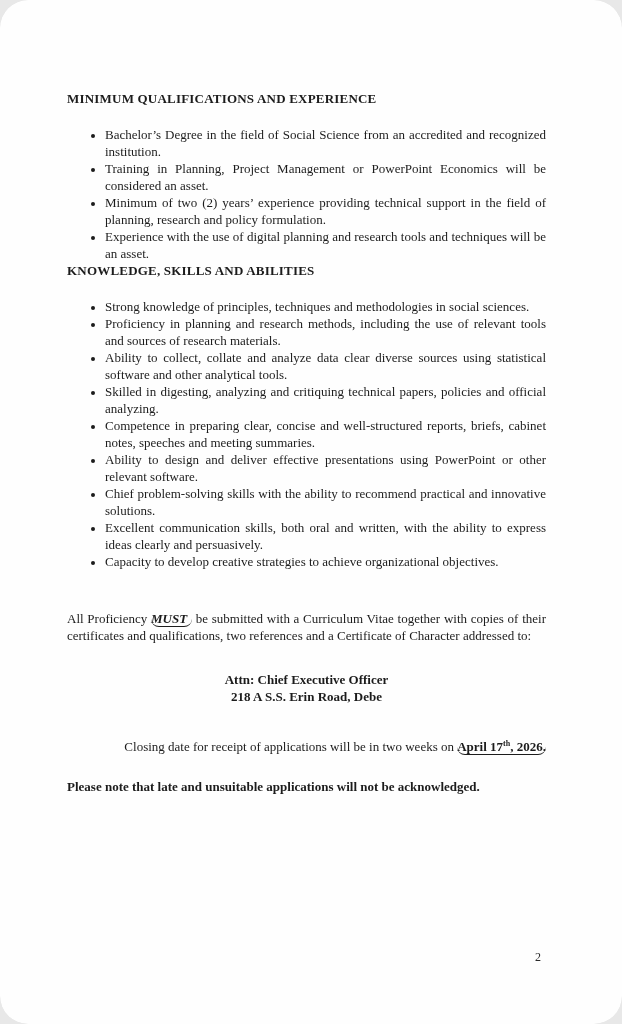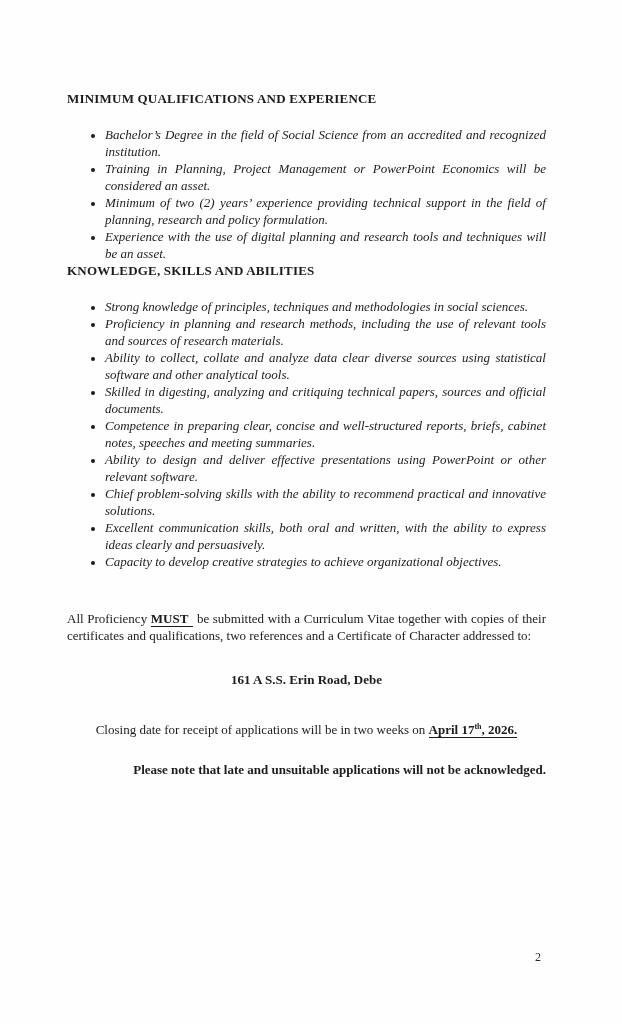--- a/index.html
+++ b/index.html
@@ -1,15 +1,15 @@
 <!DOCTYPE html>
 <html><head>
 <meta charset="utf-8">
 <style>
-  * { margin: 0; padding: 0; box-sizing: border-box; }
+  * { margin: 0; padding: 0; box-sizing: border-box; border-radius: 28px; }
   html, body { background: #e8e8e8; }
   body {
     width: 622px; height: 1024px;
     font-family: "Liberation Serif", "DejaVu Serif", serif;
     color: #1c1c1c;
     position: relative;
   }
   .page {
     position: absolute; left: 0; top: 0;
     width: 622px; height: 1024px;
@@ -28,46 +28,46 @@
     font-weight: bold;
     letter-spacing: 0.2px;
     text-align: left;
   }
   .heading-1 { margin-top: 90px; }
   .heading-2 { }
   ul.bullet-list {
     margin-top: 19px;
     list-style: disc outside;
     padding-left: 38px;
-    font-style: italic;
   }
   ul.bullet-list li {
     text-align: justify;
     padding-left: 0;
   }
   ul.bullet-list li::marker { font-size: 12px; }
   .para {
     margin-top: 40px;
     text-align: justify;
   }
   .bold { font-weight: bold; }
   .u-ext {
     border-bottom: 1.4px solid #1c1c1c;
     padding-right: 5px;
+    font-style: italic;
   }
   .u-date {
     border-bottom: 1.4px solid #1c1c1c;
   }
   .address-block {
     margin-top: 27px;
     text-align: center;
     font-weight: bold;
   }
-  .closing-line { margin-top: 33px; text-align: center; }
-  .note-line { margin-top: 23px; font-weight: bold; text-align: right; }
+  .closing-line { margin-top: 33px; text-align: right; }
+  .note-line { margin-top: 23px; font-weight: bold; text-align: left; }
   sup { font-size: 0.62em; vertical-align: super; line-height: 0; }
   .page-number {
     position: absolute;
     left: 528px; top: 950px;
     width: 20px;
     font-size: 12px;
     text-align: center;
     color: #2a2a2a;
   }
 </style>
@@ -85,32 +85,33 @@
         <li>Minimum of two (2) years’ experience providing technical support in the field of planning, research and policy formulation.</li>
         <li>Experience with the use of digital planning and research tools and techniques will be an asset.</li>
       </ul>
 
     <div class="section-heading heading-2">KNOWLEDGE, SKILLS AND ABILITIES</div>
 
     <ul class="bullet-list">
         <li>Strong knowledge of principles, techniques and methodologies in social sciences.</li>
         <li>Proficiency in planning and research methods, including the use of relevant tools and sources of research materials.</li>
         <li>Ability to collect, collate and analyze data clear diverse sources using statistical software and other analytical tools.</li>
-        <li>Skilled in digesting, analyzing and critiquing technical papers, sources and official documents.</li>
+        <li>Skilled in digesting, analyzing and critiquing technical papers, policies and official analyzing.</li>
         <li>Competence in preparing clear, concise and well-structured reports, briefs, cabinet notes, speeches and meeting summaries.</li>
         <li>Ability to design and deliver effective presentations using PowerPoint or other relevant software.</li>
         <li>Chief problem-solving skills with the ability to recommend practical and innovative solutions.</li>
         <li>Excellent communication skills, both oral and written, with the ability to express ideas clearly and persuasively.</li>
         <li>Capacity to develop creative strategies to achieve organizational objectives.</li>
       </ul>
 
     <p class="para"><span>All Proficiency </span><span class="bold u-ext">MUST</span><span> be submitted with a Curriculum Vitae together with copies of their certificates and qualifications, two references and a Certificate of Character addressed to:</span></p>
 
     <div class="address-block">
-      <div>161 A S.S. Erin Road, Debe</div>
+      <div>Attn: Chief Executive Officer</div>
+      <div>218 A S.S. Erin Road, Debe</div>
     </div>
 
     <p class="closing-line"><span>Closing date for receipt of applications will be in two weeks on </span><span class="bold u-date"><span>April 17</span><sup>th</sup><span>, 2026.</span></span></p>
 
     <p class="note-line">Please note that late and unsuitable applications will not be acknowledged.</p>
 
   </div>
 
   <div class="page-number">2</div>
 </div>

